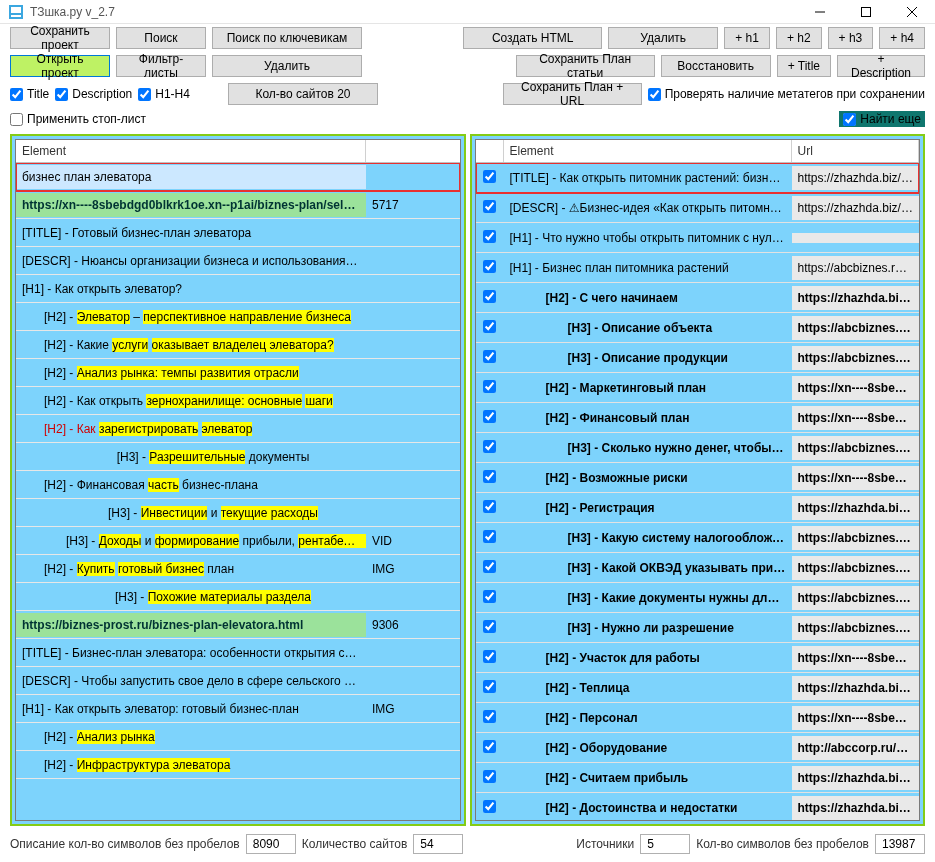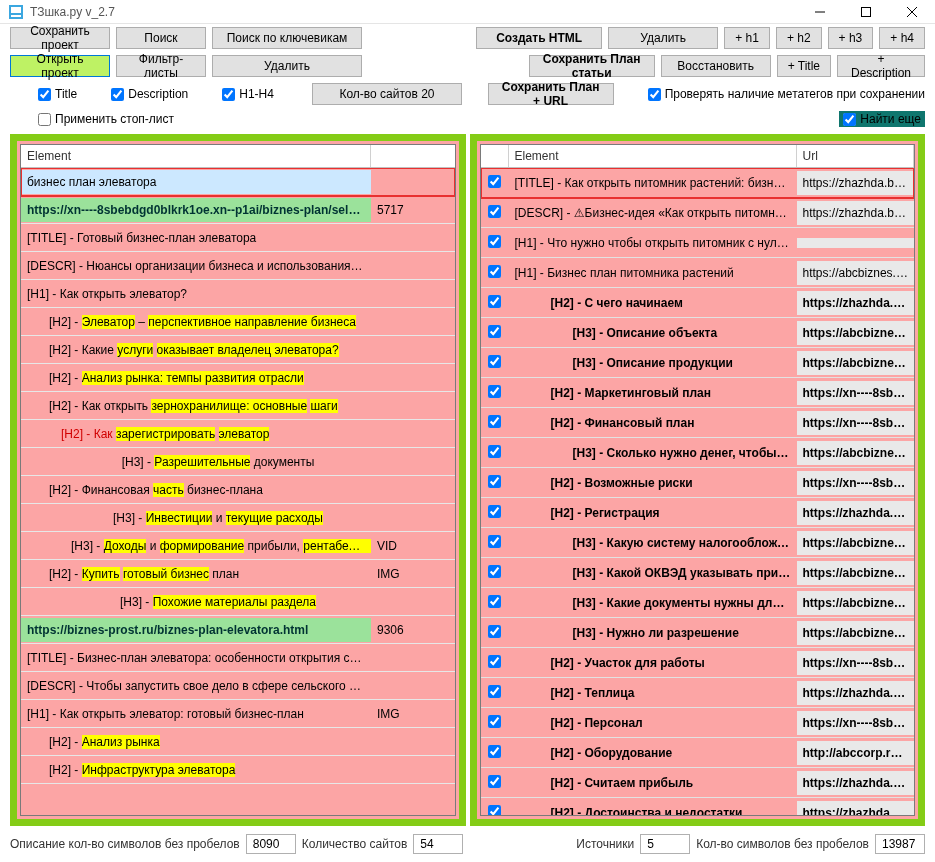--- a/index.html
+++ b/index.html
@@ -38,43 +38,43 @@
     border: 1px solid #adadad;
     background: #e1e1e1;
     font-size: 12px;
     display: inline-flex;
     align-items: center;
     justify-content: center;
     cursor: pointer;
     min-width: 40px;
   }
   .btn-wide { width: 100px; }
-  .btn-wider { width: 126px; font-weight: bold; }
+  .btn-wider { width: 139px; }
   .btn-widest { width: 150px; }
   .btn-selected { background: #bef264; border-color: #0078d7; }
-  .chk { display: inline-flex; align-items: center; gap: 4px; font-size: 12px; margin-left: 28px; }
+  .chk { display: inline-flex; align-items: center; gap: 4px; font-size: 12px; }
   .chk input { margin: 0; }
   .spacer { flex: 1; }
   .hl-yellow { background: #0f766e; }
 
   .panels {
     flex: 1;
     display: flex;
     gap: 4px;
     padding: 4px 10px 4px 10px;
     min-height: 0;
   }
   .panel {
-    border: 7px solid #84cc16;
+    border: 2px solid #84cc16;
     flex: 1;
     display: flex;
     flex-direction: column;
     min-width: 0;
     position: relative;
-    background: #fca5a5;
+    background: #7dd3fc;
   }
   .panel-inner {
     border: 1px solid #7a7a7a;
     margin: 3px;
     flex: 1;
     display: flex;
     flex-direction: column;
     min-height: 0;
   }
   .grid-header {
@@ -277,21 +277,21 @@
           </div>
           <div class="row">
             <div class="cell cell-el indent1"><span>[H2] - </span><span class="mark">Анализ рынка: темпы развития отрасли</span></div>
             <div class="cell cell-v"></div>
           </div>
           <div class="row">
             <div class="cell cell-el indent1"><span>[H2] - Как открыть </span><span class="mark">зернохранилище: основные</span><span> </span><span class="mark">шаги</span></div>
             <div class="cell cell-v"></div>
           </div>
           <div class="row">
-            <div class="cell cell-el indent1"><span style="color: rgb(208, 0, 0); margin-left: 12px;">[H2] - Как </span><span class="mark">зарегистрировать</span><span> </span><span class="mark">элеватор</span></div>
+            <div class="cell cell-el indent1"><span style="color: rgb(208, 0, 0);">[H2] - Как </span><span class="mark">зарегистрировать</span><span> </span><span class="mark">элеватор</span></div>
             <div class="cell cell-v"></div>
           </div>
           <div class="row">
             <div class="cell cell-el indent2"><span>[H3] - </span><span class="mark">Разрешительные</span><span> документы</span></div>
             <div class="cell cell-v"></div>
           </div>
           <div class="row">
             <div class="cell cell-el indent1"><span>[H2] - Финансовая </span><span class="mark">часть</span><span> бизнес-плана</span></div>
             <div class="cell cell-v"></div>
           </div>

